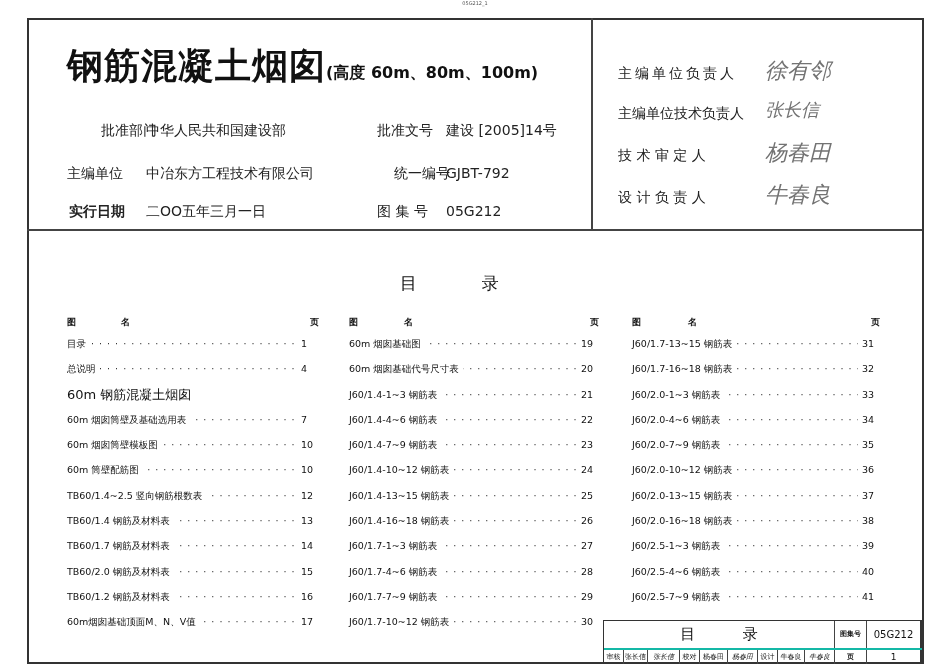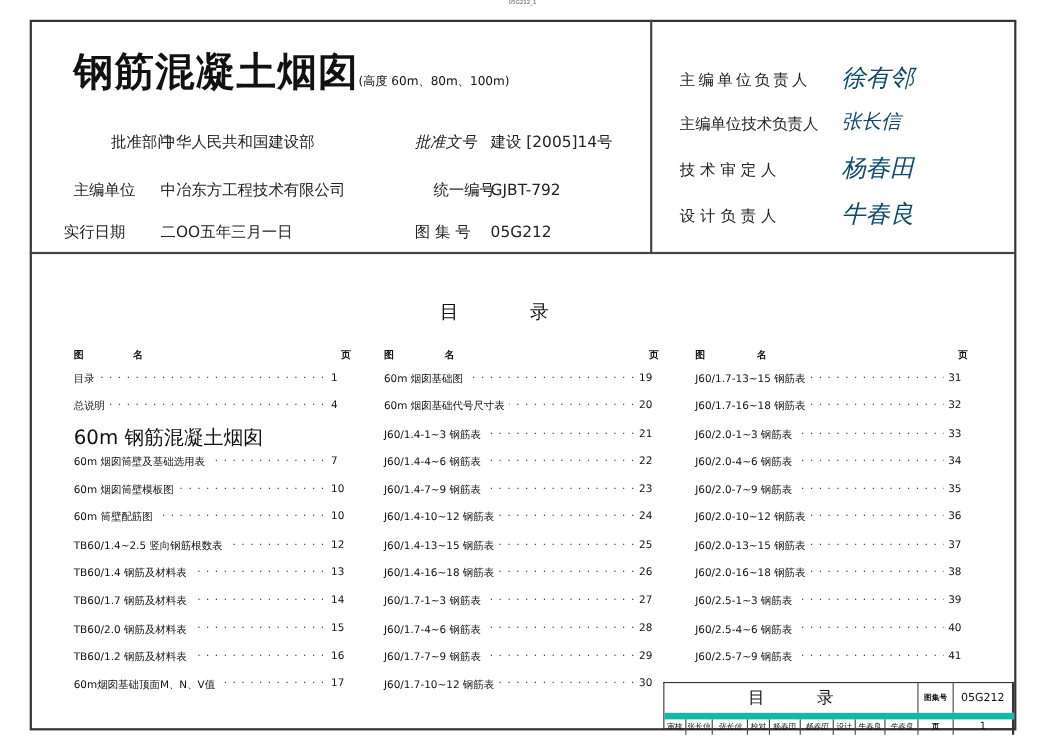--- a/index.html
+++ b/index.html
@@ -5,62 +5,62 @@
   html, body { margin:0; padding:0; background:#fff; }
   body { width:950px; height:672px; position:relative; overflow:hidden;
          font-family:"DejaVu Sans", sans-serif; color:#111; }
   .abs { position:absolute; }
   .tag { left:0; width:950px; top:0; text-align:center; font-size:5px; color:#555; line-height:7px; }
   .frame { left:27px; top:18px; width:893px; height:642px; border:2px solid #333; }
   .hline { left:27px; top:229px; width:895px; height:0; border-top:2px solid #444; }
   .vline { left:591px; top:18px; width:0; height:212px; border-left:2px solid #444; }
 
   .title { left:67px; top:44px; font-size:36px; font-weight:bold; letter-spacing:1px; line-height:44px; white-space:nowrap; }
-  .subtitle { font-size:11px; font-weight:normal; letter-spacing:0; }
+  .subtitle { font-size:16px; font-weight:bold; letter-spacing:0; }
   .meta { font-size:14px; line-height:18px; white-space:nowrap; color:#222; }
 
   .sig-label { font-size:14px; line-height:18px; white-space:nowrap; color:#222; }
-  .sig { font-family:"DejaVu Serif", serif; font-style:italic; font-size:22px; color:#0c4a6e; white-space:nowrap; }
+  .sig { font-family:"DejaVu Serif", serif; font-style:italic; font-size:22px; color:#737373; white-space:nowrap; }
 
   .toc-title { font-size:17px; top:272px; }
   .col { position:absolute; top:316px; }
   .col-head { position:relative; height:18px; font-size:9px; font-weight:bold; }
   .col-head span { position:absolute; top:0; }
   .row { position:relative; height:25.3px; font-size:9.5px; white-space:nowrap; }
   .row .name { position:absolute; left:0; top:4px; background:#fff; padding-right:4px; }
   .row .dots { position:absolute; left:0; top:4px; right:22px; overflow:hidden; letter-spacing:5px; color:#333; }
   .row .page { position:absolute; right:0; top:4px; width:18px; text-align:left; }
-  .row.section { font-size:18px; }
+  .row.section { font-size:13px; }
   .row.section .name { top:1px; }
 
   .tb { left:603px; top:620px; width:318px; height:41px; border:1px solid #333; border-right:none; }
   .tb-cell { position:absolute; border-right:1px solid #444; box-sizing:border-box; text-align:center; white-space:nowrap; }
-  .tb-row2 { position:absolute; top:27px; left:0; height:14px; border-top:6px solid #14b8a6; font-size:7px; line-height:14px; }
+  .tb-row2 { position:absolute; top:27px; left:0; height:14px; border-top:2px solid #14b8a6; font-size:7px; line-height:14px; }
 </style>
 </head>
 <body>
 
 <div class="abs tag">05G212_1</div>
 
 <div class="abs frame"></div>
 <div class="abs hline"></div>
 <div class="abs vline"></div>
 
 <div class="abs title">
   <span>钢筋混凝土烟囱</span><span class="subtitle">(高度 60m、80m、100m)</span>
 </div>
 
 <div class="abs meta" style="left:67px;top:121px;margin-left:34px;">批准部门</div>
 <div class="abs meta" style="left:146px;top:121px;">中华人民共和国建设部</div>
 <div class="abs meta" style="left:67px;top:164px;">主编单位</div>
 <div class="abs meta" style="left:146px;top:164px;">中冶东方工程技术有限公司</div>
-<div class="abs meta" style="left:58px;top:202px;">实行日期</div>
+<div class="abs meta" style="left:69px;top:202px;font-weight:bold;">实行日期</div>
 <div class="abs meta" style="left:146px;top:202px;">二OO五年三月一日</div>
 
-<div class="abs meta" style="left:377px;top:121px;font-style:italic;">批准文号</div>
+<div class="abs meta" style="left:377px;top:121px;">批准文号</div>
 <div class="abs meta" style="left:446px;top:121px;">建设 [2005]14号</div>
 <div class="abs meta" style="left:377px;top:164px;margin-left:17px;">统一编号</div>
 <div class="abs meta" style="left:446px;top:164px;text-align:right;">GJBT-792</div>
 <div class="abs meta" style="left:377px;top:202px;">图 集 号</div>
 <div class="abs meta" style="left:446px;top:202px;">05G212</div>
 
 <div class="abs sig-label" style="left:618px;top:64px;letter-spacing:3px;">主编单位负责人</div>
 <div class="abs sig" style="left:765px;top:56px;">徐有邻</div>
 <div class="abs sig-label" style="left:618px;top:104px;">主编单位技术负责人</div>
 <div class="abs sig" style="left:765px;top:98px;font-size:18px;">张长信</div>

